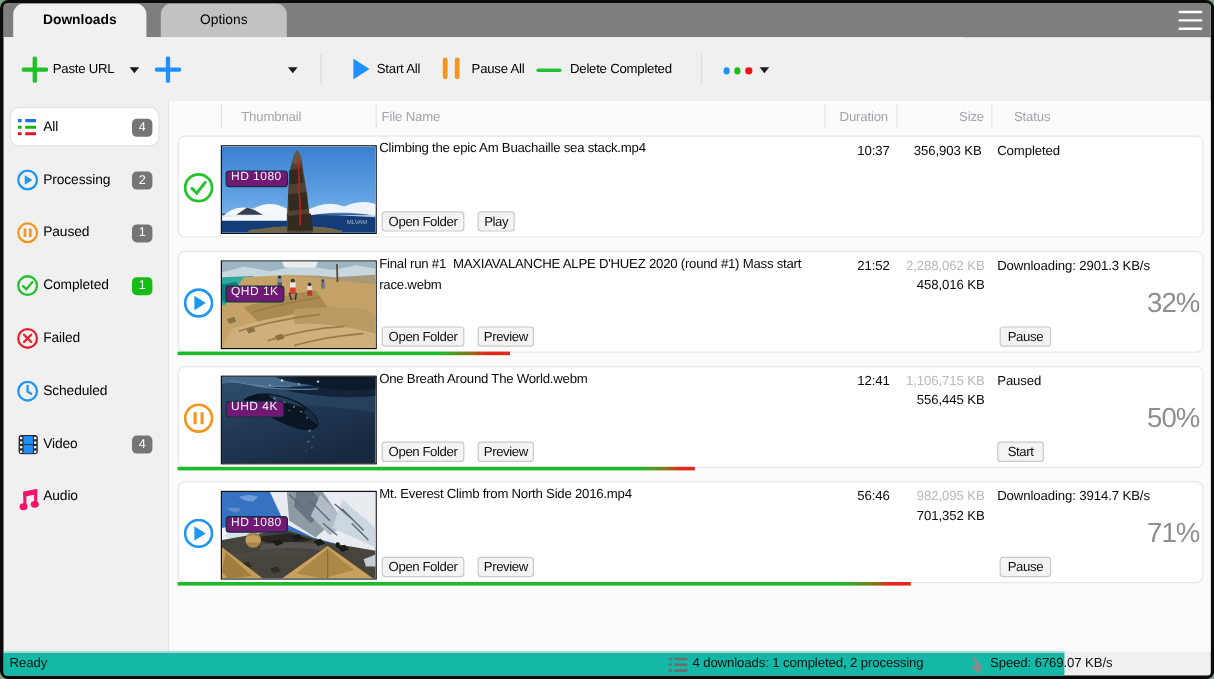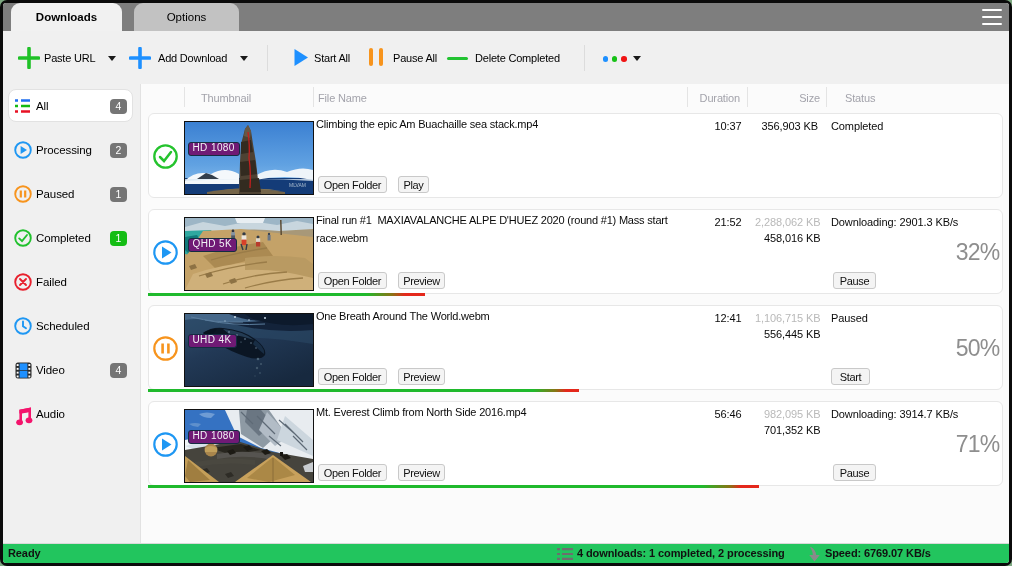--- a/index.html
+++ b/index.html
@@ -38,22 +38,22 @@
   .size1{position:absolute;left:557px;top:4px;width:112px;text-align:right;font-size:11px;letter-spacing:-0.1px;line-height:16px;color:#0a0a0a;}
   .size1g{position:absolute;left:559.5px;top:4px;width:112px;text-align:right;font-size:11px;letter-spacing:-0.1px;line-height:16px;color:#b9b9b9;}
   .size2{position:absolute;left:559.5px;top:19.5px;width:112px;text-align:right;font-size:11px;letter-spacing:-0.1px;line-height:16px;color:#0a0a0a;}
   .stat{position:absolute;left:682px;top:4px;font-size:11px;letter-spacing:-0.1px;line-height:16px;color:#0a0a0a;white-space:nowrap;}
   .pct{position:absolute;right:2.5px;top:30.5px;font-size:23px;letter-spacing:-0.8px;line-height:23px;color:#8e8e8e;}
   .btn{position:absolute;top:62px;height:17px;line-height:16px;background:#f4f4f4;
     border:1px solid #c9c9c9;border-radius:3px;font-size:11px;letter-spacing:-0.35px;color:#111;
     text-align:center;box-sizing:border-box;white-space:nowrap;}
   .pbar{position:absolute;height:2.5px;}
   
-  #statusbar{position:absolute;left:0;top:540px;width:1006px;height:20px;
-    background:#22c55e;border-top:1px solid #d9d9d9;font-weight:bold;}
+  #statusbar{position:absolute;left:0;top:540px;width:884px;height:20px;
+    background:#14b8a6;border-top:1px solid #d9d9d9;}
   .sbtext{position:absolute;top:0;height:20px;line-height:18.5px;font-size:11px;letter-spacing:-0.1px;color:#111;white-space:nowrap;}
 </style>
 </head>
 <body>
 <div id="win">
 <div id="inner">
 
   <div id="tabstrip">
     <div class="tab" style="left:131px;width:105px;background:#c2c2c2;">Options</div>
     <div class="tab" style="left:8px;width:111px;background:#f1f1f1;font-weight:bold;">Downloads</div>
@@ -64,21 +64,20 @@
 
   <div id="toolbar">
     <svg class="abs" style="left:15px;top:16px;" width="22" height="22" viewBox="0 0 22 22">
       <path d="M11 1.5 V20.5 M1.5 11 H20.5" stroke="#1fc127" stroke-width="3.6" stroke-linecap="round"></path>
     </svg>
     <div class="tbtext" style="left:41px;">Paste URL</div>
     <div class="tbarrow" style="left:105px;"></div>
     <svg class="abs" style="left:126px;top:16px;" width="22" height="22" viewBox="0 0 22 22">
       <path d="M11 1.5 V20.5 M1.5 11 H20.5" stroke="#1e90ff" stroke-width="3.6" stroke-linecap="round"></path>
     </svg>
-    <div class="tbtext" style="left:155px;">Add Download</div>
     <div class="tbarrow" style="left:236.5px;"></div>
     <div class="tbsep" style="left:264px;"></div>
     <svg class="abs" style="left:290px;top:16.5px;" width="16" height="19" viewBox="0 0 16 19">
       <path d="M1.5 1 L15 9.5 L1.5 18 Z" fill="#1e90ff"></path>
     </svg>
     <div class="tbtext" style="left:311px;">Start All</div>
     <div style="position:absolute;left:366px;top:17px;width:3.5px;height:18px;background:#f7941d;border-radius:2px;"></div>
     <div style="position:absolute;left:376px;top:17px;width:3.5px;height:18px;background:#f7941d;border-radius:2px;"></div>
     <div class="tbtext" style="left:390px;">Pause All</div>
     <div style="position:absolute;left:444px;top:25.5px;width:21px;height:3.6px;background:#22c332;border-radius:2px;"></div>
@@ -251,21 +250,21 @@
         <path d="M56 26 L58 32 M62 26 L61 32" stroke="#333b46" stroke-width="1.4"></path>
         <circle cx="73" cy="19" r="1.5" fill="#333b46"></circle>
               <rect x="71" y="20.3" width="4.2" height="4" fill="#ddd8cc"></rect>
               <rect x="71" y="23.9" width="4.2" height="4.6" fill="#b83c2c"></rect>
         <circle cx="48" cy="13" r="1.4" fill="#2c3440"></circle>
               <rect x="46.2" y="14.2" width="3.8" height="3.6" fill="#8493a3"></rect>
               <rect x="46.2" y="17.4" width="3.8" height="3.6" fill="#4c5866"></rect>
         <circle cx="84" cy="16" r="1.2" fill="#3a424e"></circle>
               <rect x="82.6" y="17" width="3" height="5.5" fill="#6a7686"></rect>
         </svg>
-        <div class="qlabel">QHD 5K</div>
+        <div class="qlabel">QHD 1K</div>
       </div>
       <div class="title">Final run #1&nbsp; MAXIAVALANCHE ALPE D'HUEZ 2020 (round #1) Mass start<br>race.webm</div>
       <div class="dur">21:52</div>
       <div class="size1g">2,288,062 KB</div>
       <div class="size2">458,016 KB</div>
       <div class="stat">Downloading: 2901.3 KB/s</div>
       <div class="pct">32%</div>
       <div class="btn" style="left:169px;width:69px;">Open Folder</div>
       <div class="btn" style="left:249px;width:47px;">Preview</div>
       <div class="btn" style="left:684px;width:43px;">Pause</div>

